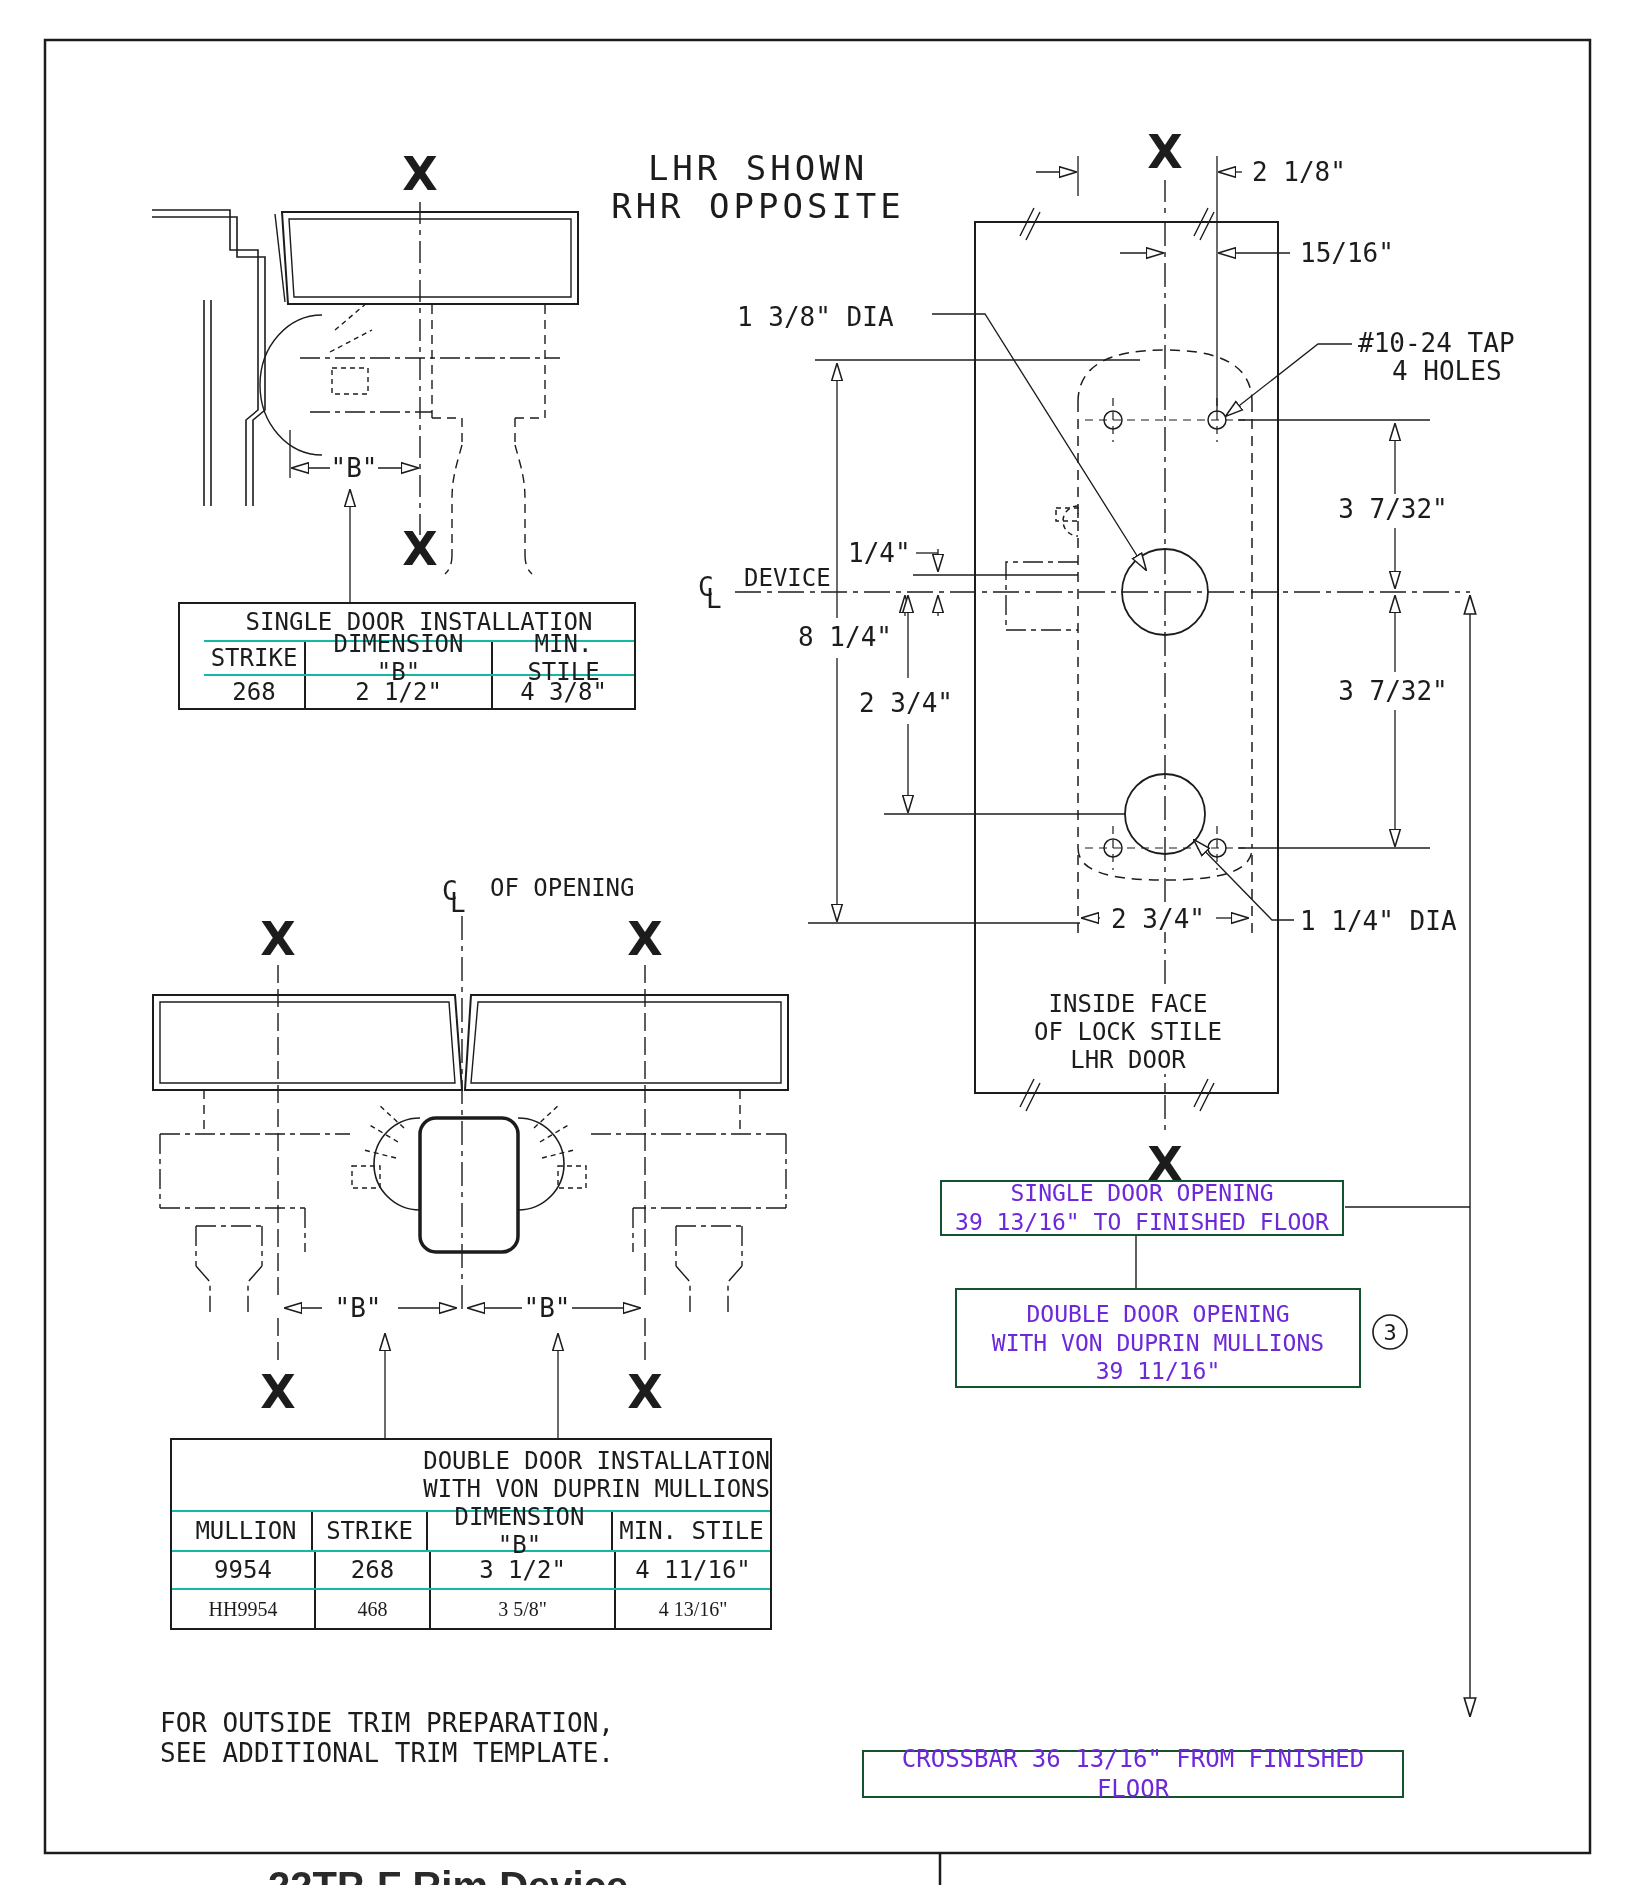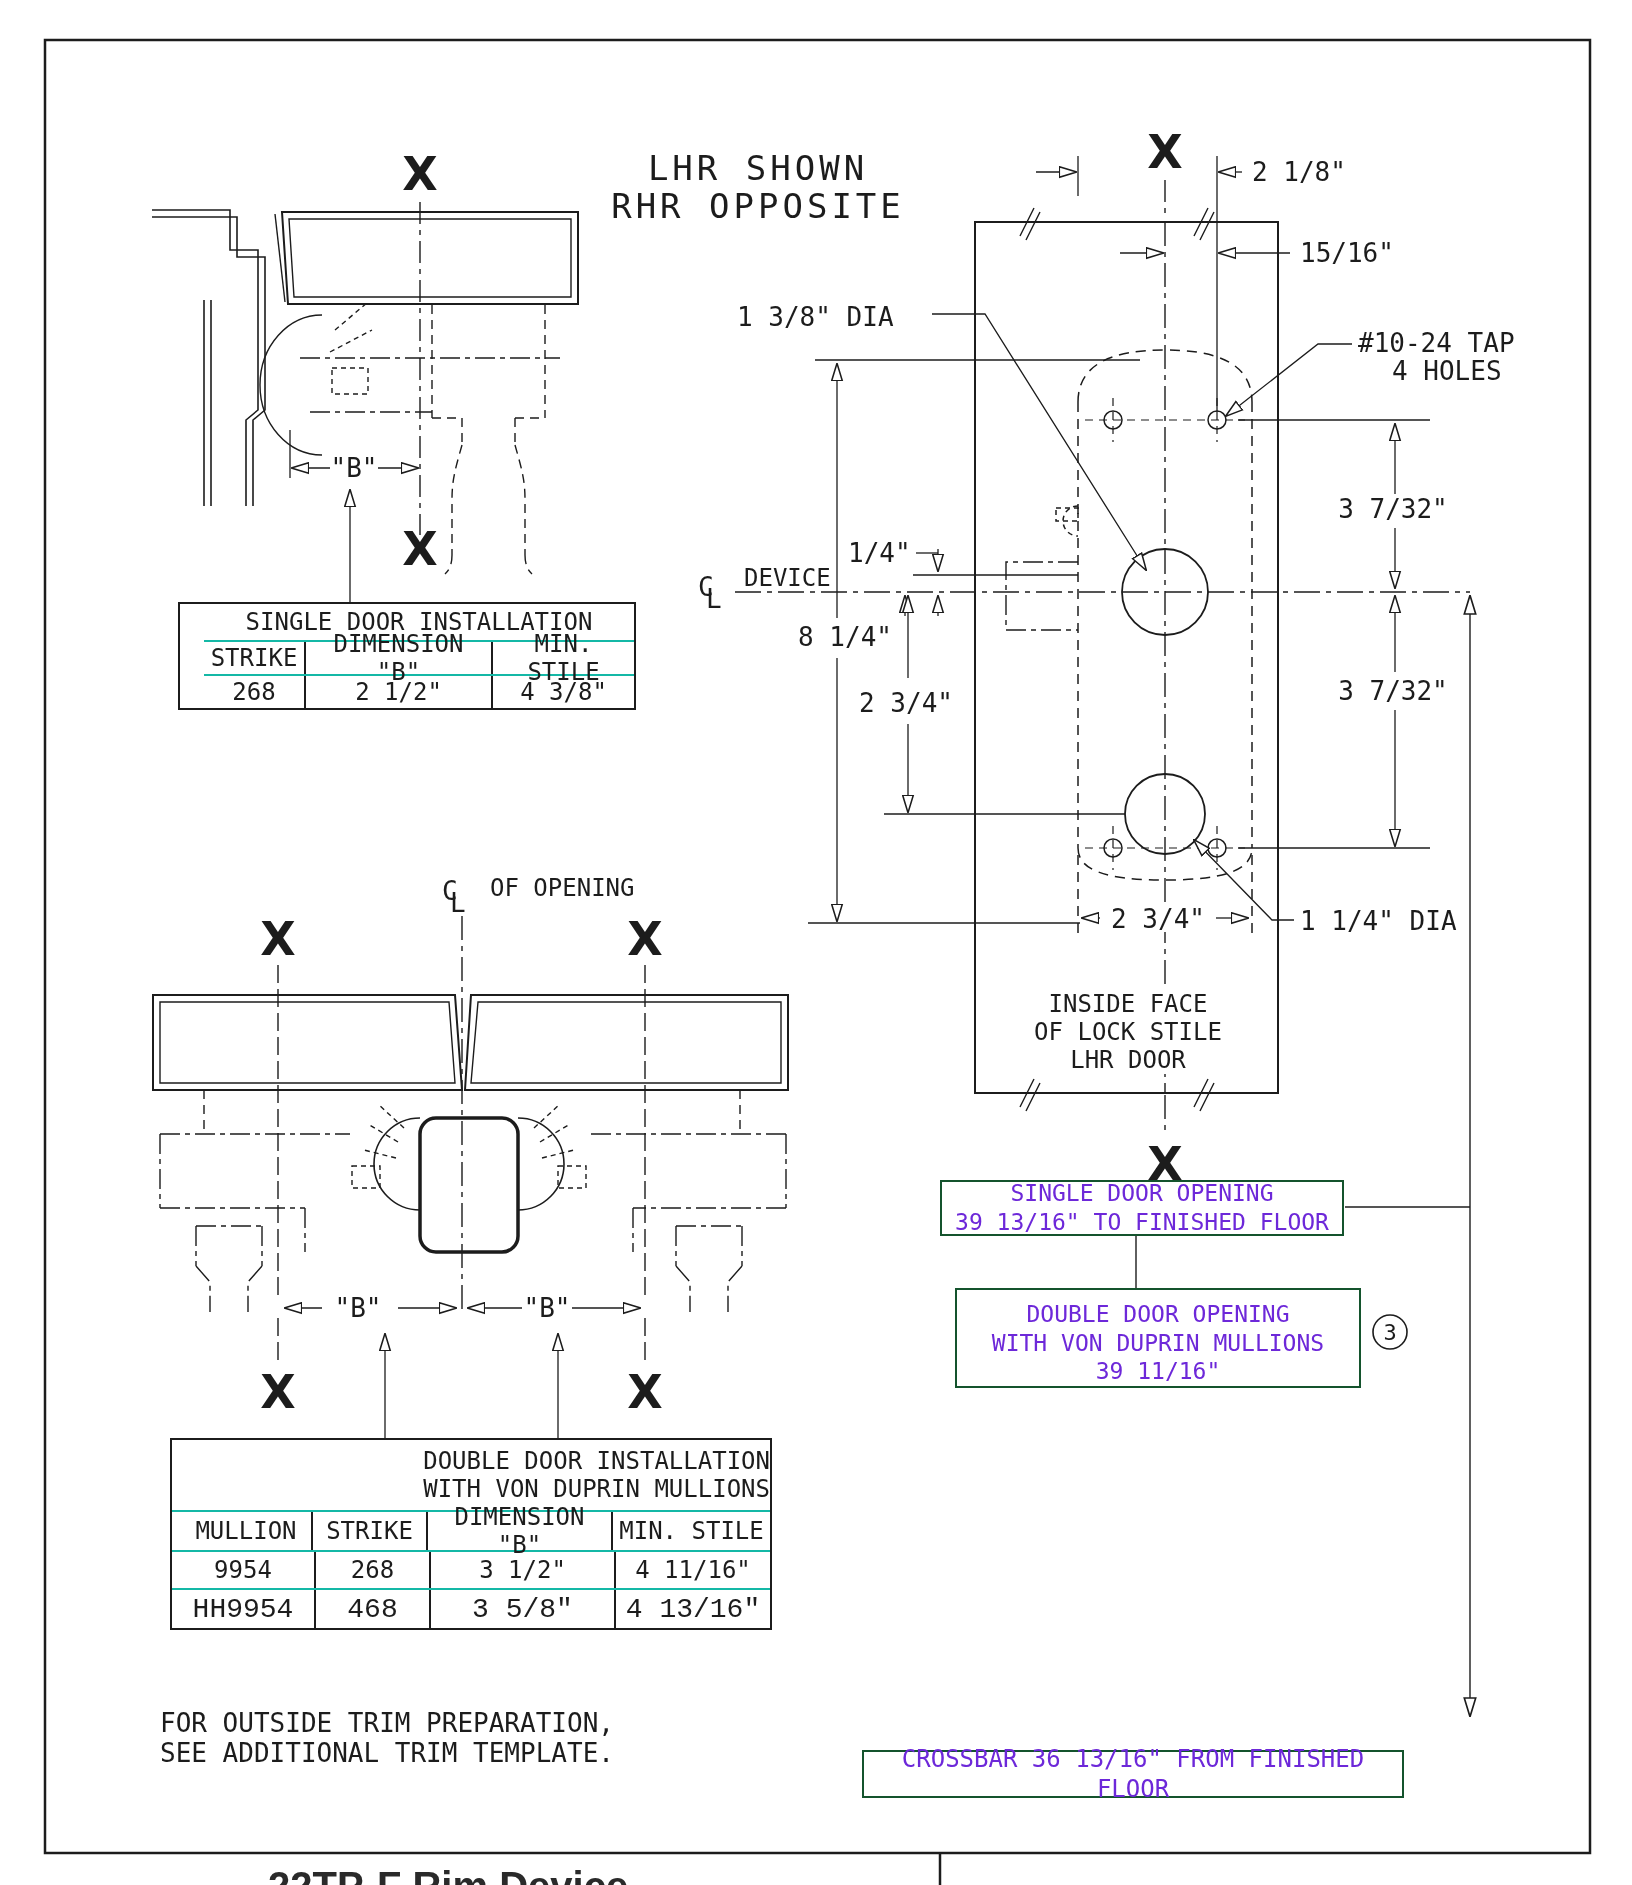--- a/index.html
+++ b/index.html
@@ -22,21 +22,21 @@
   
   .cadtable{
     position:absolute;border:2px solid #1c1c1c;background:#fff;
     font-size:24px;text-align:center;color:#1c1c1c;
   }
   .trow{display:flex;border-top:2px solid #14b8a6;}
   .trow:first-child{border-top:none;}
   .tcell{border-left:2px solid #1c1c1c;display:flex;align-items:center;justify-content:center;}
   .tcell:first-child{border-left:none;}
   .ttitle{display:flex;flex-direction:column;align-items:flex-end;justify-content:center;}
-  .modern{font-family:Liberation Mono, monospace;font-size:28px;}
+  .modern{font-family:Liberation Serif, serif;font-size:20px;}
   
   .notebox{
     position:absolute;border:2px solid #14532d;background:#fff;
     display:flex;flex-direction:column;align-items:center;justify-content:center;
     font-size:23px;text-align:center;color:#6d28d9;line-height:1.25;
   }
   .titleblock-text{
     position:absolute;left:268px;top:1864px;
     font-family:"Liberation Sans", sans-serif;font-size:40px;font-weight:bold;color:#2a2a2a;
   }

